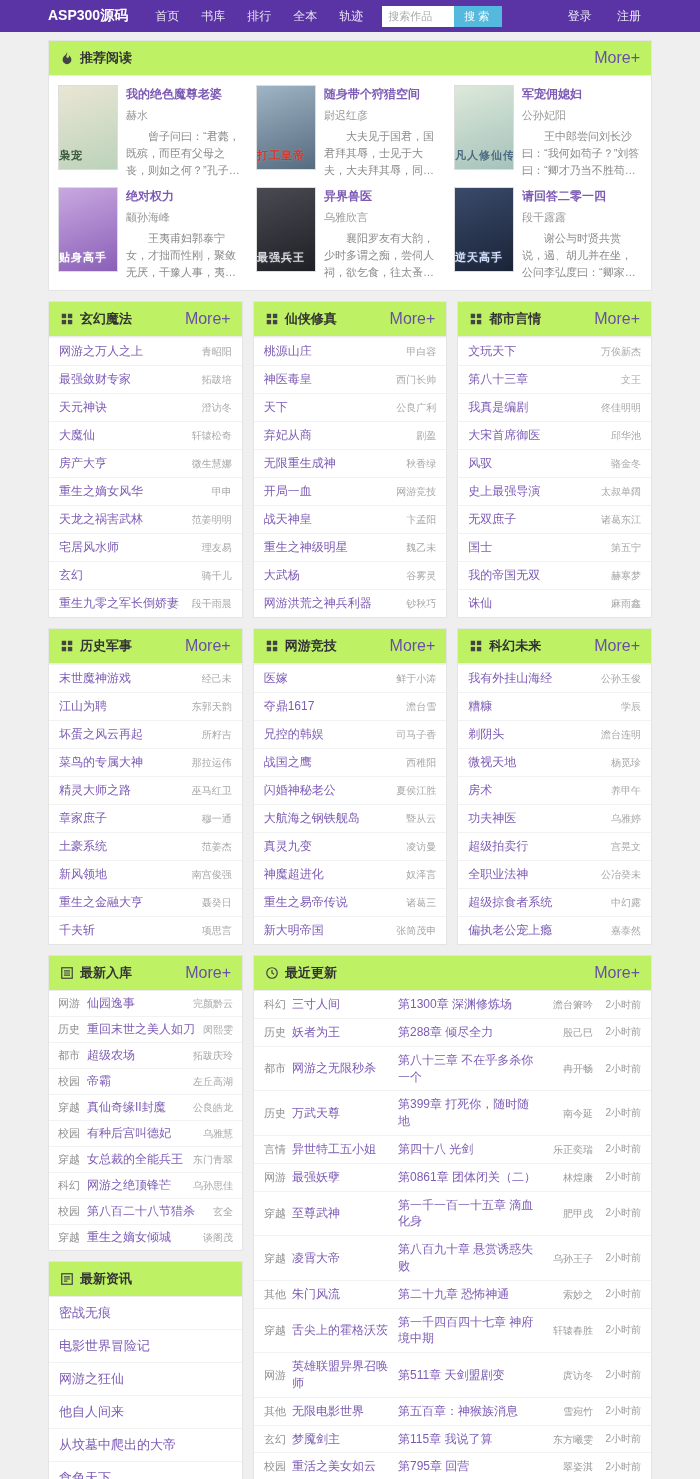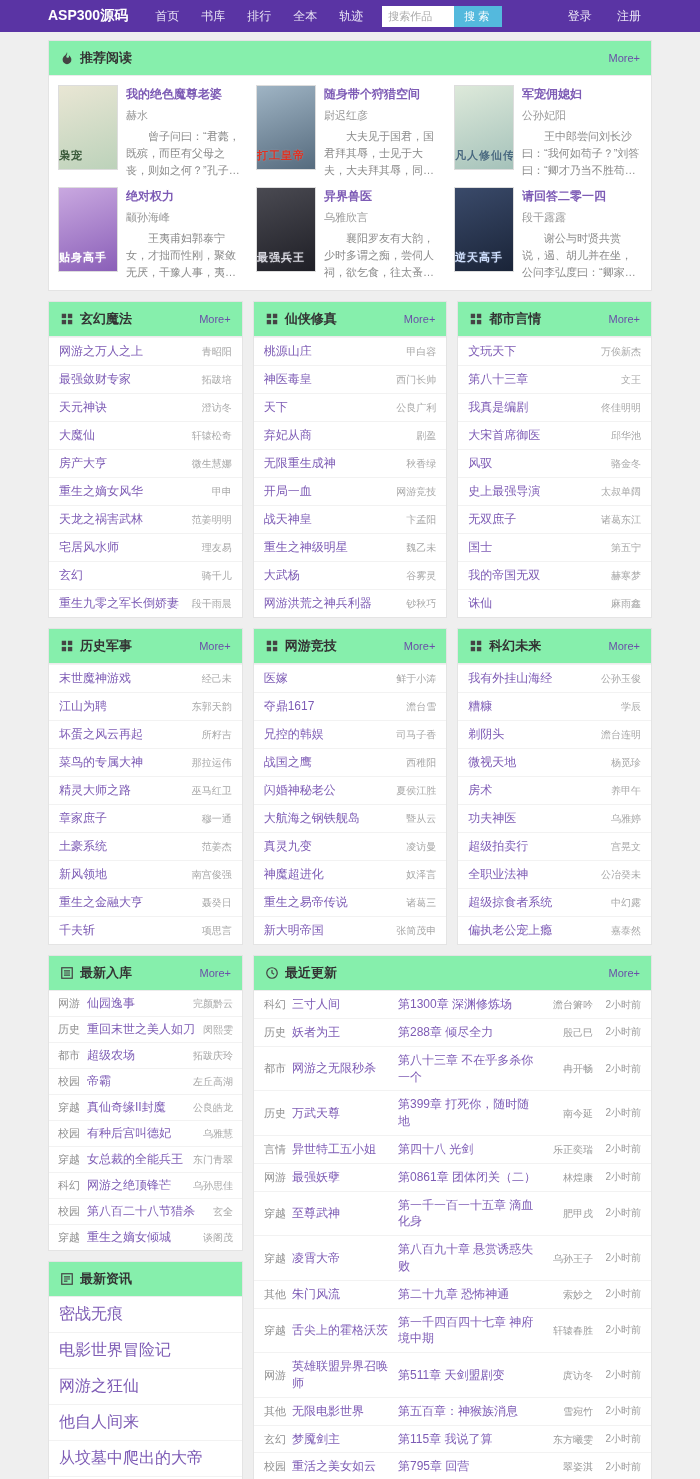--- a/index.html
+++ b/index.html
@@ -19,25 +19,25 @@
   .nav-link { color:#e8e2f5; font-size:12px; padding: 0 11px; line-height:32px; display:inline-block; }
   .search-box { display:flex; margin-left: 8px; }
   .search-input { width: 72px; height: 21px; border: none; outline:none; padding: 0 6px; font-size: 11px; color:#555; background:#fff; }
   .search-input::placeholder { color:#aaa; }
   .search-btn { height:21px; background:#54b9dd; color:#fff; border:none; font-size:11px; padding: 0 10px; letter-spacing: 3px; cursor:pointer; }
   .nav-right { margin-left:auto; }
 
   
   .container { width: 604px; margin: 8px auto 0 auto; }
   .card { background:#fff; border:1px solid #e4e4e4; margin-bottom: 10px; }
-  .card-hd { display:flex; align-items:center; padding: 8px 11px; background:#86efac; border-bottom:1px solid #ececec; }
+  .card-hd { display:flex; align-items:center; padding: 8px 11px; background:#bef264; border-bottom:1px solid #ececec; }
   .hd-ic { display:inline-flex; width:14px; height:14px; margin-right:6px; color:#444; }
   .hd-ic svg { width:14px; height:14px; }
   .hd-title { font-size:13px; font-weight:bold; color:#333; }
-  .more { margin-left:auto; color:#6a4fa8; font-size:11px; }
+  .more { margin-left:auto; color:#6a4fa8; font-size:16px; }
 
   
   .rec-grid { display:grid; grid-template-columns: 1fr 1fr 1fr; gap: 8px 10px; padding: 9px; }
   .rec-item { display:flex; }
   .cover { width:60px; height:85px; flex:0 0 60px; display:flex; align-items:flex-end; border:1px solid #ddd; overflow:hidden; }
   .cover span { font-size:11px; font-weight:bold; padding-bottom:6px; letter-spacing:1px; text-shadow:0 0 2px rgba(255,255,255,.25); white-space:nowrap; }
   .rec-info { flex:1; padding-left: 8px; overflow:hidden; }
   .rec-title { color:#7d5bb5; font-size:12px; font-weight:bold; margin: 1px 0 5px 0; white-space:nowrap; overflow:hidden; text-overflow:ellipsis; display:block; }
   .rec-author { color:#999; font-size:11px; margin-bottom: 5px; }
   .rec-desc { color:#8a8a8a; font-size:11px; line-height: 1.55; text-indent: 2em;
@@ -55,21 +55,21 @@
   .bottom { display:flex; gap:10px; align-items:flex-start; }
   .col-left { width:195px; flex:0 0 195px; }
   .col-right { flex:1; }
   .nb-row { display:flex; align-items:center; padding:4px 9px; border-top:1px solid #f2f2f2; }
   .nb-row:first-child { border-top:none; }
   .nb-cat { color:#909090; font-size:11px; margin-right:7px; white-space:nowrap; }
   .nb-title { color:#7d5bb5; font-size:12px; flex:1; white-space:nowrap; overflow:hidden; text-overflow:ellipsis; }
   .nb-author { color:#a8a8a8; font-size:10px; margin-left:5px; white-space:nowrap; }
   .news-row { padding:7px 10px; border-top:1px solid #f2f2f2; display:block; }
   .news-row:first-child { border-top:none; }
-  .news-title { color:#7d5bb5; font-size:16px; }
+  .news-title { color:#7d5bb5; font-size:13px; }
 
   
   .up-row { display:flex; align-items:center; padding:5px 10px; border-top:1px solid #f2f2f2; }
   .up-row:first-child { border-top:none; }
   .up-cat { color:#909090; font-size:11px; width:28px; flex:0 0 28px; }
   .up-title { color:#7d5bb5; font-size:12px; width:106px; flex:0 0 106px; padding-right:6px; line-height:1.4; }
   .up-ch { color:#7d5bb5; font-size:12px; flex:1; line-height:1.4; padding-right:6px; }
   .up-author { color:#9a9a9a; font-size:10px; width:46px; flex:0 0 46px; text-align:right; line-height:1.3; }
   .up-time { color:#9a9a9a; font-size:10px; width:48px; flex:0 0 48px; text-align:right; }
 </style>

